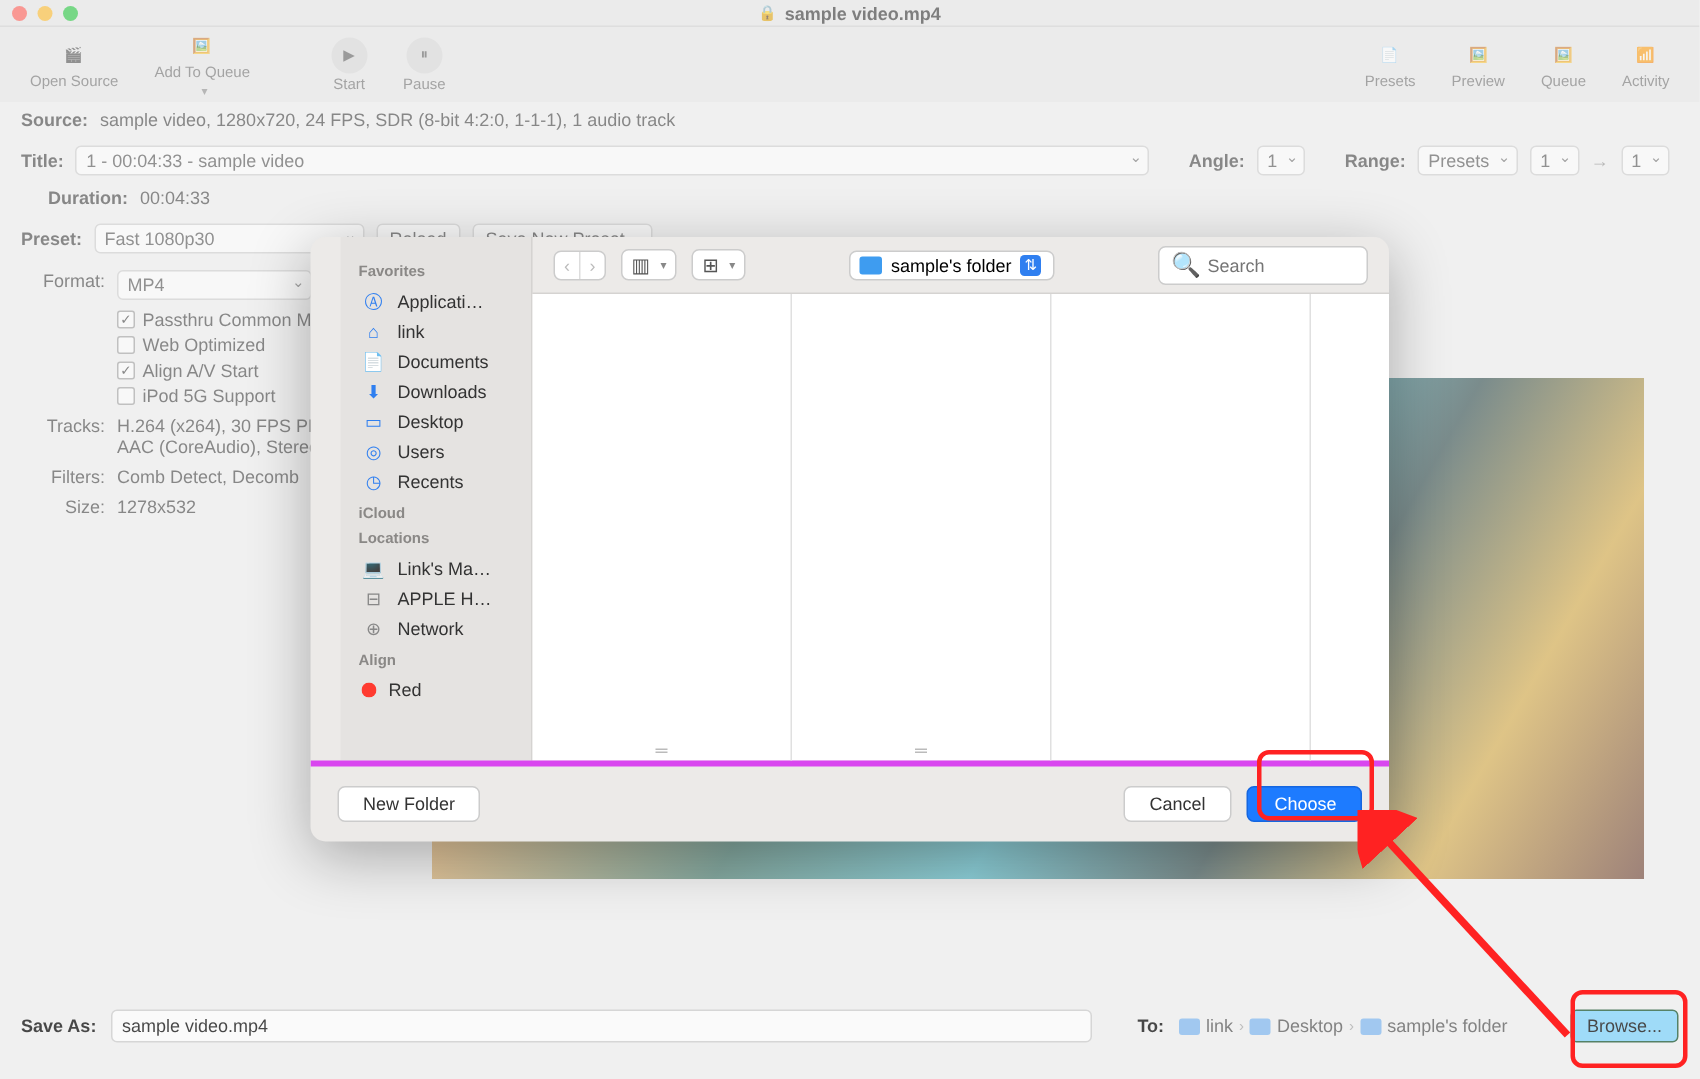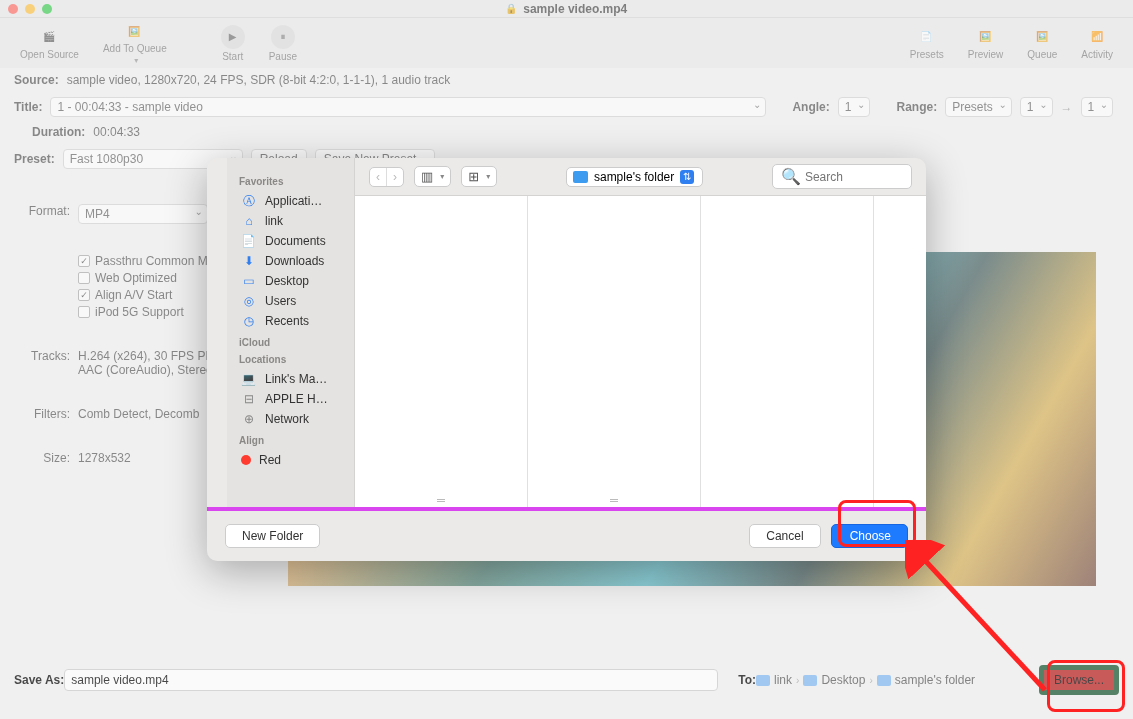--- a/index.html
+++ b/index.html
@@ -20,37 +20,37 @@
 
 .inforow { padding:5px 14px; display:flex; align-items:center; gap:8px; font-size:12px; color:#333; flex-wrap:wrap; opacity:.55;}
 .inforow .lbl { font-weight:700;text-align:center; }
 .sel { background:#fff; border:1px solid #ccc; border-radius:4px; padding:2px 18px 2px 6px; font-size:12px; position:relative; color:#444;}
 .sel::after { content:"⌄"; position:absolute; right:4px; top:1px; font-size:10px; color:#666;}
 .btn-s { background:#fff; border:1px solid #ccc; border-radius:4px; padding:2px 8px; font-size:12px; color:#333;}
 .sep { color:#888; }
 
 .sub { display:flex; padding:6px 14px; font-size:12px; opacity:.55; gap:40px;}
 .left-col { display:flex; flex-direction:column; gap:6px; width:260px;}
-.row { display:flex; gap:8px; align-items:flex-start;margin-top:24px;}
+.row { display:flex; gap:8px; align-items:flex-start;}
 .row .rlbl { width:56px; text-align:right; color:#333; }
 .chk { display:flex; align-items:center; gap:5px; color:#333; }
 .chk .box { width:12px; height:12px; border:1px solid #999; border-radius:2px; display:flex; align-items:center; justify-content:center; font-size:9px; color:#333; background:#fff;}
 .chk .box.on::before { content:"✓"; }
 .txt { color:#333;}
 
 .preview-img { position:absolute; left:288px; top:252px; width:808px; height:334px; background:linear-gradient(120deg,#7a3a1a 0%,#d8a050 18%, #2b6c5c 38%, #38b0c0 55%, #1a3a3a 70%, #d0a030 85%, #5a2818 100%); opacity:.55;}
 
-.saveas { position:absolute; left:14px; bottom:24px; right:14px; display:flex; align-items:center; gap:0; font-size:12px; opacity:.7;}
+.saveas { position:absolute; left:14px; bottom:24px; right:14px; display:flex; align-items:center; gap:10px; font-size:12px; opacity:.7;}
 .saveas .lbl { font-weight:600;}
 .saveas input { flex:0 0 654px; border:1px solid #ccc; border-radius:4px; padding:3px 6px; font-size:12px;}
 .saveas .to { margin-left:20px;}
 .crumb { display:flex; align-items:center; gap:4px; color:#555;}
 .crumb .fold { width:14px; height:11px; background:#80b8f0; border-radius:2px; }
 .crumb .ch { color:#aaa; font-size:10px;}
-.browse { margin-left:auto; background:#b91c1c; border:5px solid #14532d; border-radius:4px; padding:3px 10px; }
+.browse { margin-left:auto; background:#7dd3fc; border:1px solid #14532d; border-radius:4px; padding:3px 10px; }
 
 .overlay { position:absolute; inset:0; background:rgba(0,0,0,0); }
 
 .sheet { position:absolute; left:207px; top:158px; width:719px; height:403px; background:#eceae8; border-radius:10px; box-shadow:0 10px 40px rgba(0,0,0,.3); display:flex; flex-direction:column; overflow:hidden; }
 .sheet-top { display:flex; height:349px;padding-left:20px;}
 .sidebar { width:128px; background:#e5e3e1; padding:12px 8px 12px 12px; overflow:hidden; font-size:12px; border-right:1px solid #d5d3d1;}
 .sidebar .sec { color:#8a8886; font-size:10px; font-weight:600; margin:6px 0 4px;}
 .sb-item { display:flex; align-items:center; gap:8px; padding:3px 2px; color:#333; border-radius:4px;}
 .sb-item .si { width:16px; height:14px; display:flex; align-items:center; justify-content:center; color:#2f7ff0; font-size:12px;}
 .sb-item.disk .si { color:#888;}

